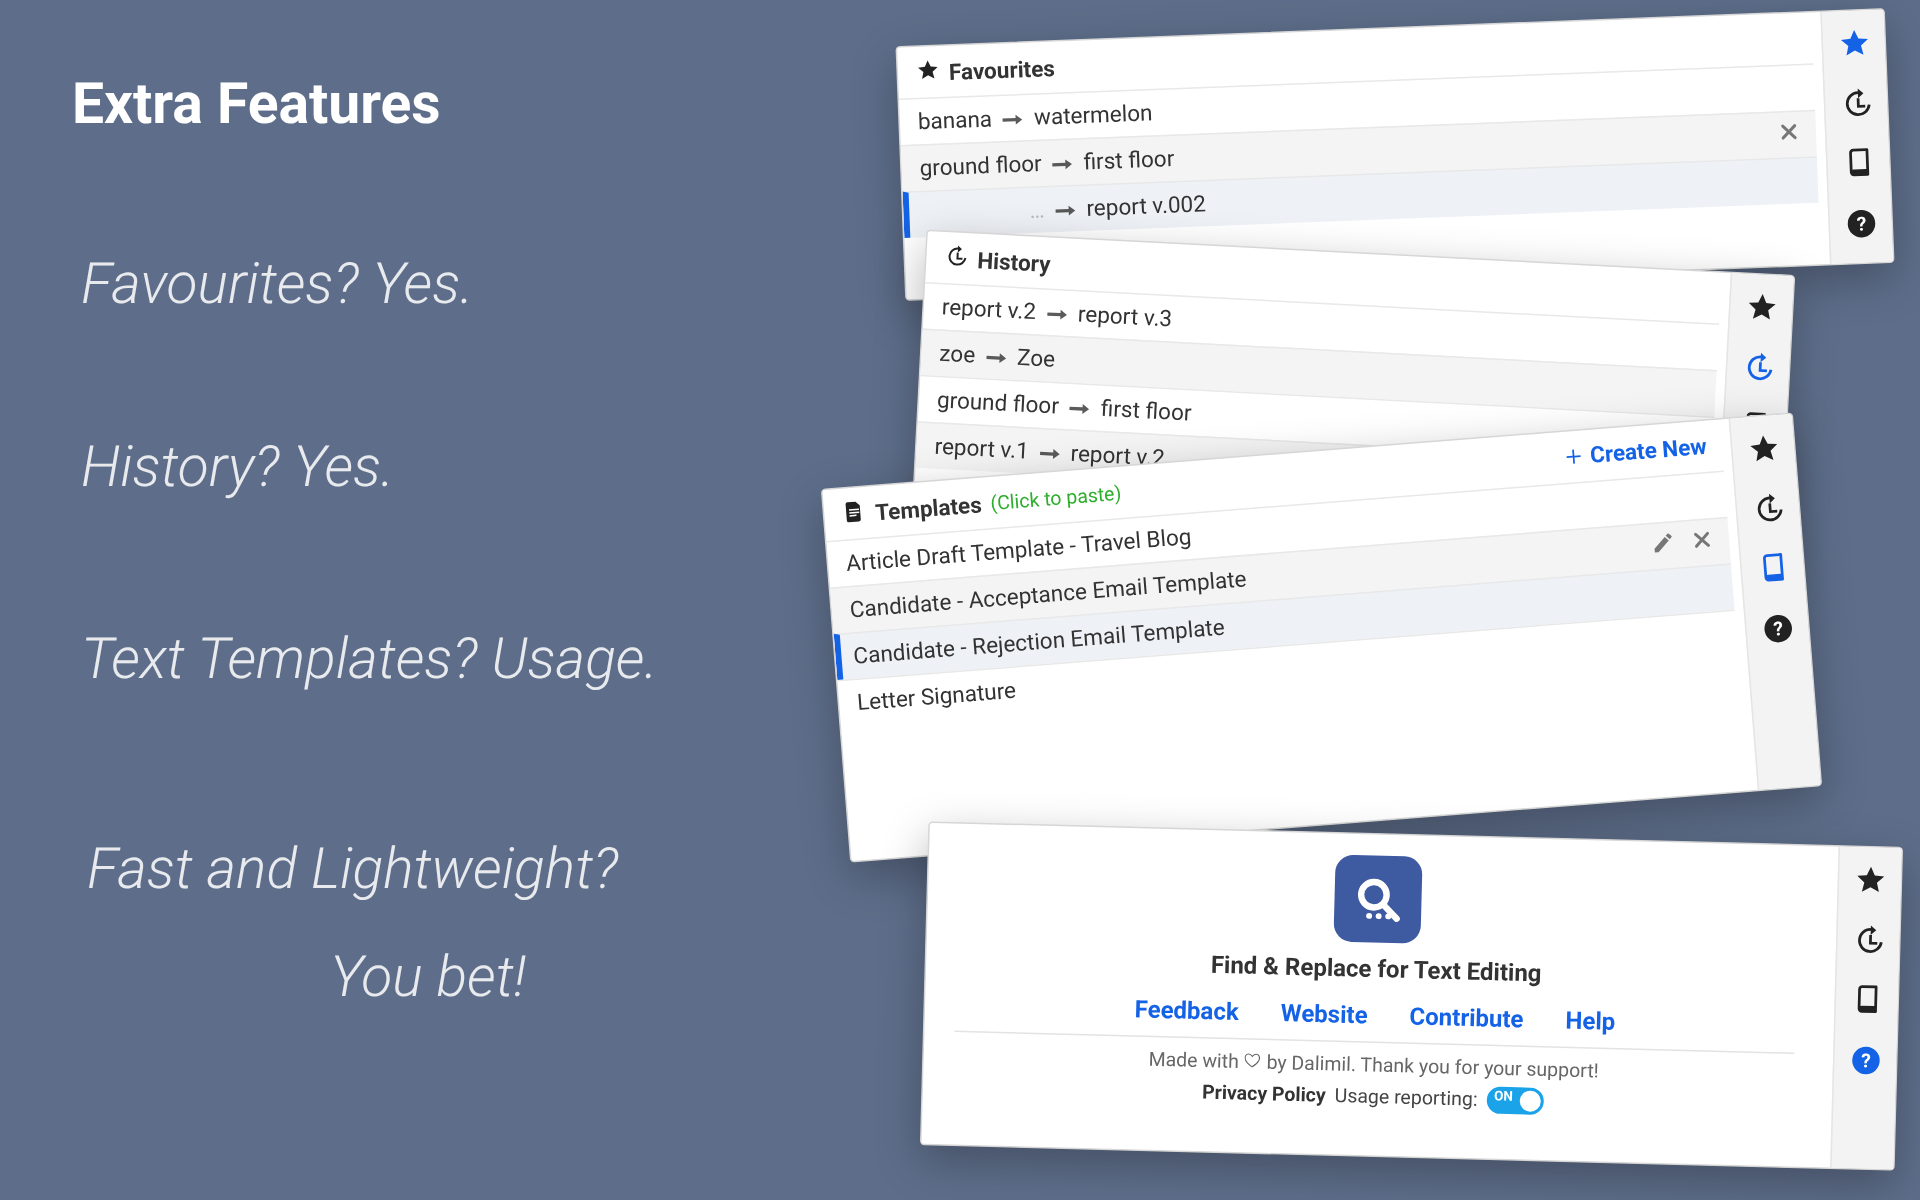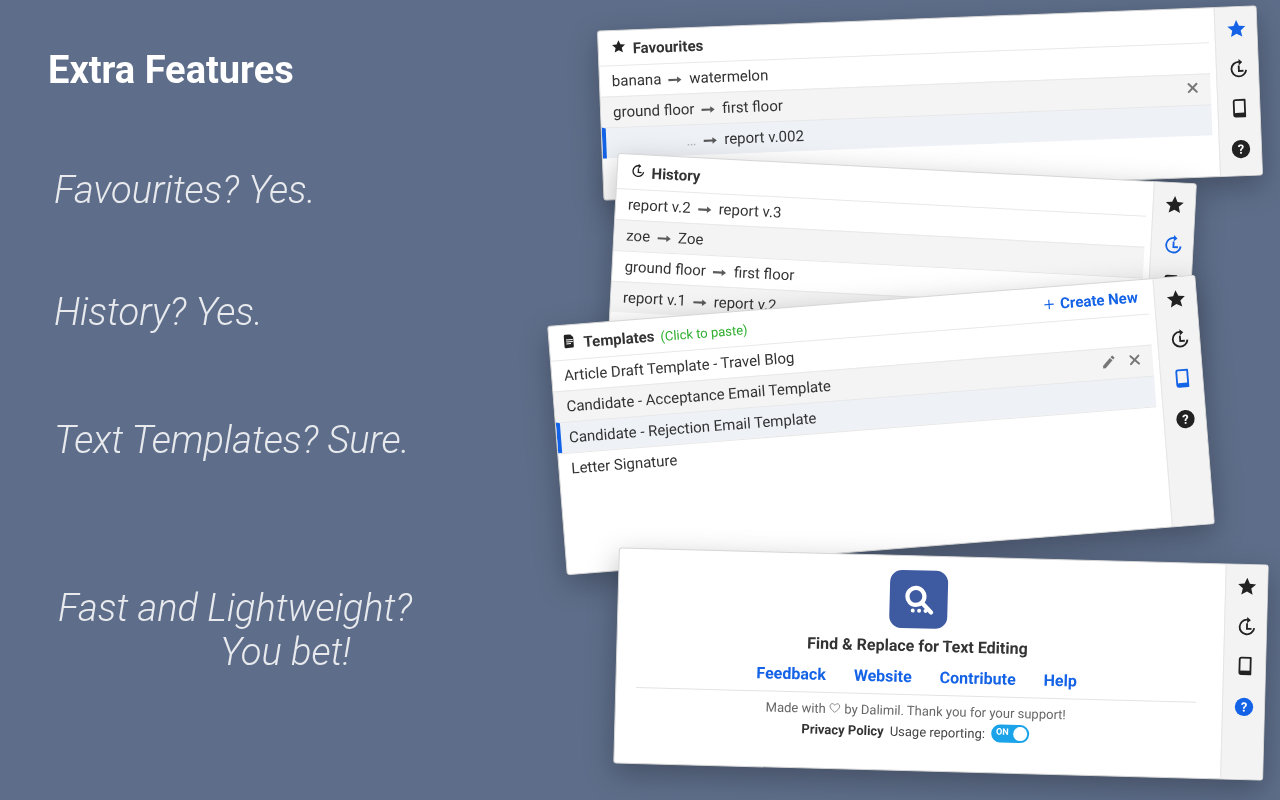--- a/index.html
+++ b/index.html
@@ -11,21 +11,21 @@
   position: relative;
   overflow: hidden;
 }
 
 .left-text { position: absolute; color: #fff; }
 .headline { left: 48px; top: 48px; font-size: 38px; font-weight: 700; }
 .tag-line { left: 54px; font-size: 38px; font-style: italic; font-weight: 300; color: #e8eaee; }
 .t1 { top: 168px; }
 .t2 { top: 290px; text-align: center; }
 .t3 { top: 418px; }
-.t4 { left: 58px; top: 586px; }
+.t4 { left: 58px; top: 558px; }
 .t5 { left: 220px; top: 630px; }
 
 .panel {
   position: absolute;
   background: #fff;
   border: 1px solid #d6d6d6;
   border-radius: 3px;
   box-shadow: 0 10px 30px rgba(0,0,0,.28);
   color: #333;
 }
@@ -97,21 +97,21 @@
 
 
 .cut { overflow:hidden; }
 </style>
 </head>
 <body>
 
 <div class="left-text headline">Extra Features</div>
 <div class="left-text tag-line t1">Favourites?  Yes.</div>
 <div class="left-text tag-line t2">History?  Yes.</div>
-<div class="left-text tag-line t3">Text Templates?  Sure.</div>
+<div class="left-text tag-line t3">Text Templates?  Usage.</div>
 <div class="left-text tag-line t4">Fast and Lightweight?</div>
 <div class="left-text tag-line t5">You bet!</div>
 
 <svg width="0" height="0" style="position:absolute">
   <defs>
     <g id="i-star">
         <path d="M12 2l2.9 6.3 6.9.6-5.2 4.6 1.6 6.8L12 16.9 5.8 20.3l1.6-6.8L2.2 8.9l6.9-.6z" fill="currentColor"></path>
       </g>
     <g id="i-hist">
         <path fill="currentColor" d="M13 3a9 9 0 1 0 8.9 10.2l-2-.3A7 7 0 1 1 13 5v3l4-3.5L13 1z"></path>

